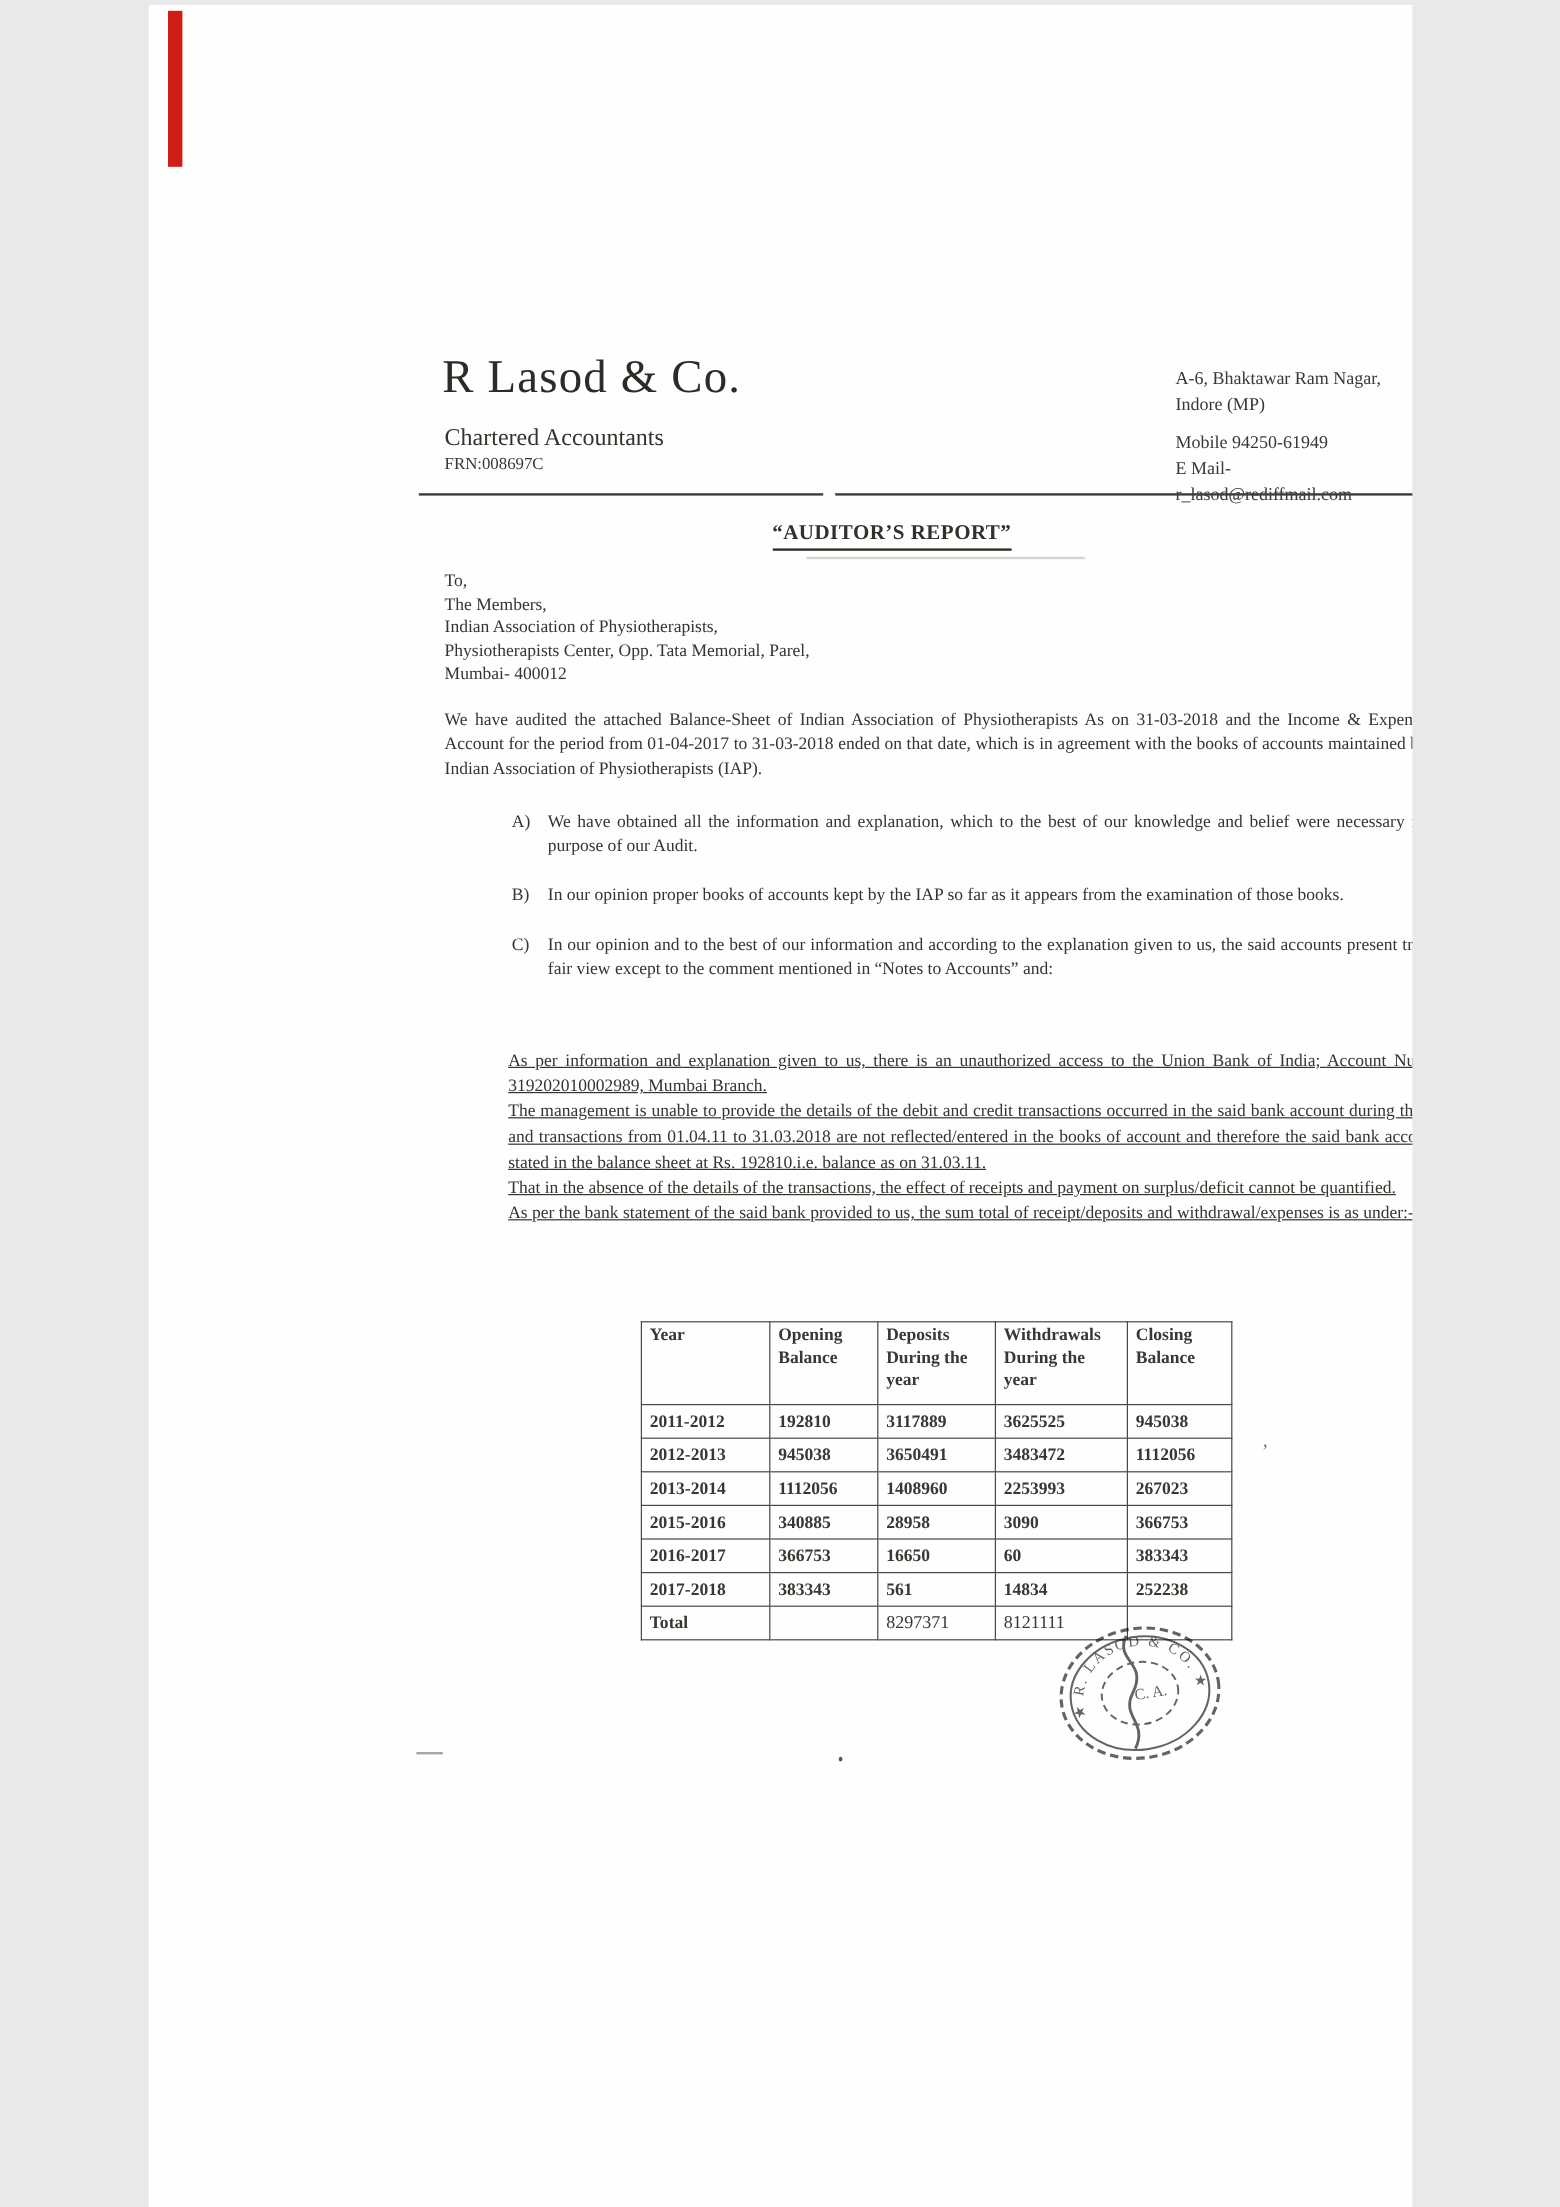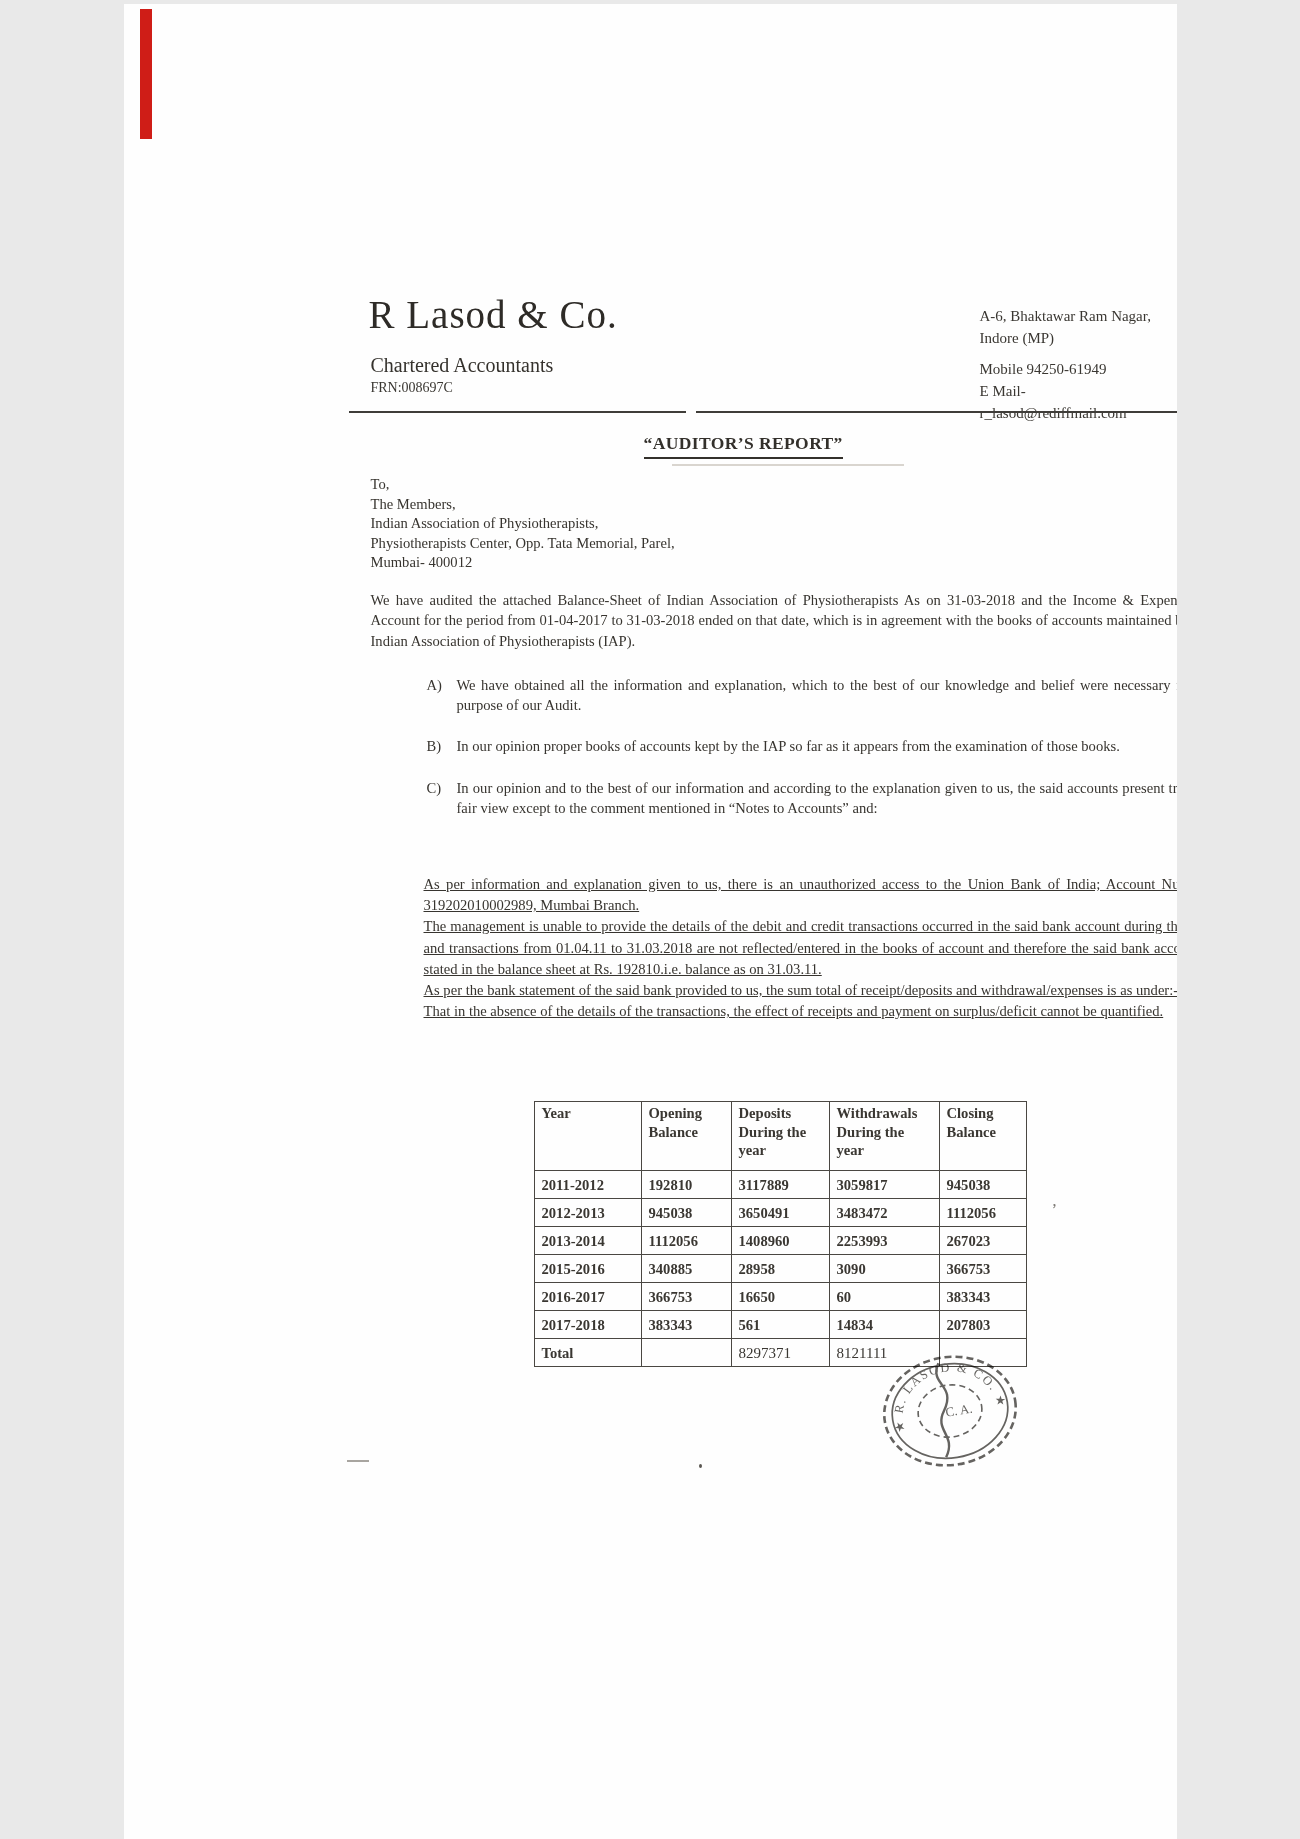--- a/index.html
+++ b/index.html
@@ -118,22 +118,22 @@
     </div>
     <div class="point">
       <span class="lbl">C)</span>
       <span class="txt">In our opinion and to the best of our information and according to the explanation given to us, the said accounts present true and fair view except to the comment mentioned in “Notes to Accounts” and:</span>
     </div>
   </div>
 
   <div class="paras">
     <p>As per information and explanation given to us, there is an unauthorized access to the Union Bank of India; Account Number: 319202010002989, Mumbai Branch.</p>
     <p>The management is unable to provide the details of the debit and credit transactions occurred in the said bank account during the year and transactions from 01.04.11 to 31.03.2018 are not reflected/entered in the books of account and therefore the said bank account is stated in the balance sheet at Rs. 192810.i.e. balance as on 31.03.11.</p>
+    <p>That in the absence of the details of the transactions, the effect of receipts and payment on surplus/deficit cannot be quantified.</p>
     <p>As per the bank statement of the said bank provided to us, the sum total of receipt/deposits and withdrawal/expenses is as under:-</p>
-    <p>That in the absence of the details of the transactions, the effect of receipts and payment on surplus/deficit cannot be quantified.</p>
   </div>
 
   <table class="bank-table">
     <colgroup>
       <col class="c0">
         <col class="c1">
         <col class="c2">
         <col class="c3">
         <col class="c4">
     </colgroup>
@@ -144,21 +144,21 @@
         <th>Deposits During the year</th>
         <th>Withdrawals During the year</th>
         <th>Closing Balance</th>
       </tr>
     </thead>
     <tbody>
       <tr>
         <td>2011-2012</td>
         <td>192810</td>
         <td>3117889</td>
-        <td>3059817</td>
+        <td>3625525</td>
         <td>945038</td>
       </tr>
       <tr>
         <td>2012-2013</td>
         <td>945038</td>
         <td>3650491</td>
         <td>3483472</td>
         <td>1112056</td>
       </tr>
       <tr>
@@ -180,21 +180,21 @@
         <td>366753</td>
         <td>16650</td>
         <td>60</td>
         <td>383343</td>
       </tr>
       <tr>
         <td>2017-2018</td>
         <td>383343</td>
         <td>561</td>
         <td>14834</td>
-        <td>207803</td>
+        <td>252238</td>
       </tr>
       <tr>
         <td>Total</td>
         <td></td>
         <td class="bold">8297371</td>
         <td class="bold">8121111</td>
         <td></td>
       </tr>
     </tbody>
   </table>

